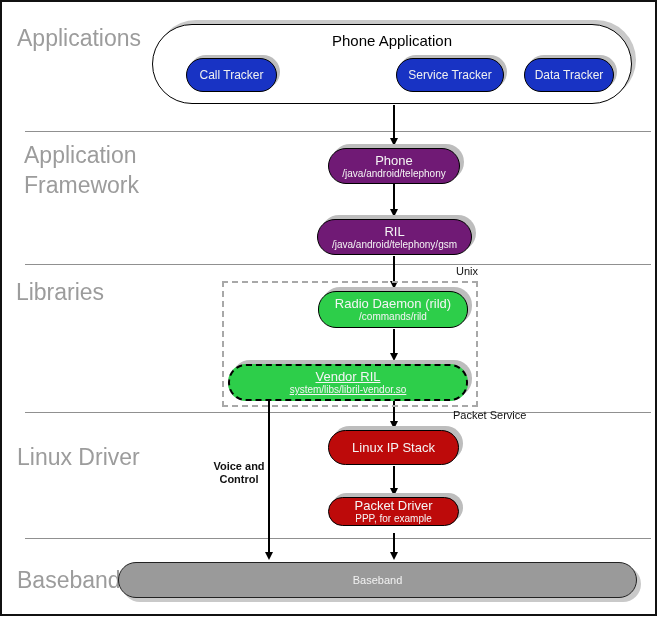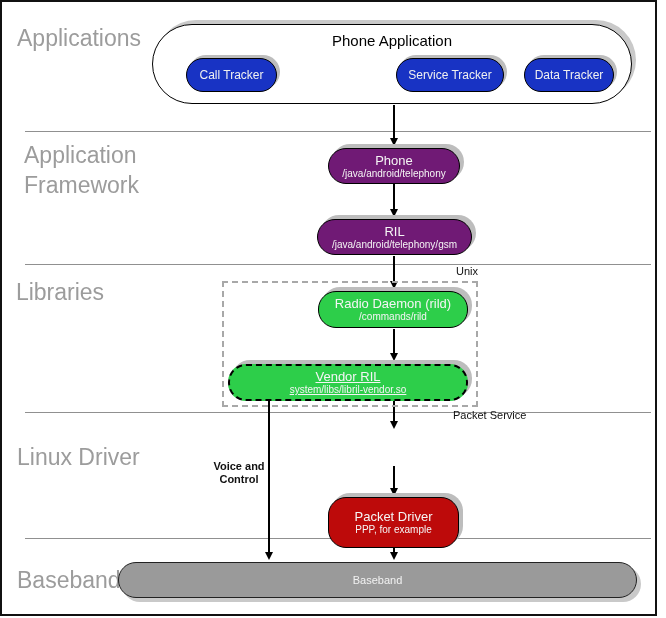--- a/index.html
+++ b/index.html
@@ -168,21 +168,24 @@
     <div class="nlabel">Vendor RIL</div>
     <div class="npath">system/libs/libril-vendor.so</div>
   </div>
 
   <div class="small-note" style="left:433px; top:409px;margin-left:20px;">Packet Service</div>
   <div class="small-note" style="left:203px; top:460px; width:72px; text-align:center;font-weight:bold;">
     <div>Voice and</div>
     <div>Control</div>
   </div>
 
-  <div class="node pill red" style="left:328px; top:497px; width:131px; height:51px;">
+  <div class="node pill red" style="left:328px; top:430px; width:131px; height:35px;">
+    <div class="nlabel">Linux IP Stack</div>
+  </div>
+  <div class="node pill red" style="left:328px; top:497px; width:131px; height:29px;">
     <div class="nlabel">Packet Driver</div>
     <div class="npath">PPP, for example</div>
   </div>
 
   <div class="baseband-bar">
     <span>Baseband</span>
   </div>
 
 </div>
 

